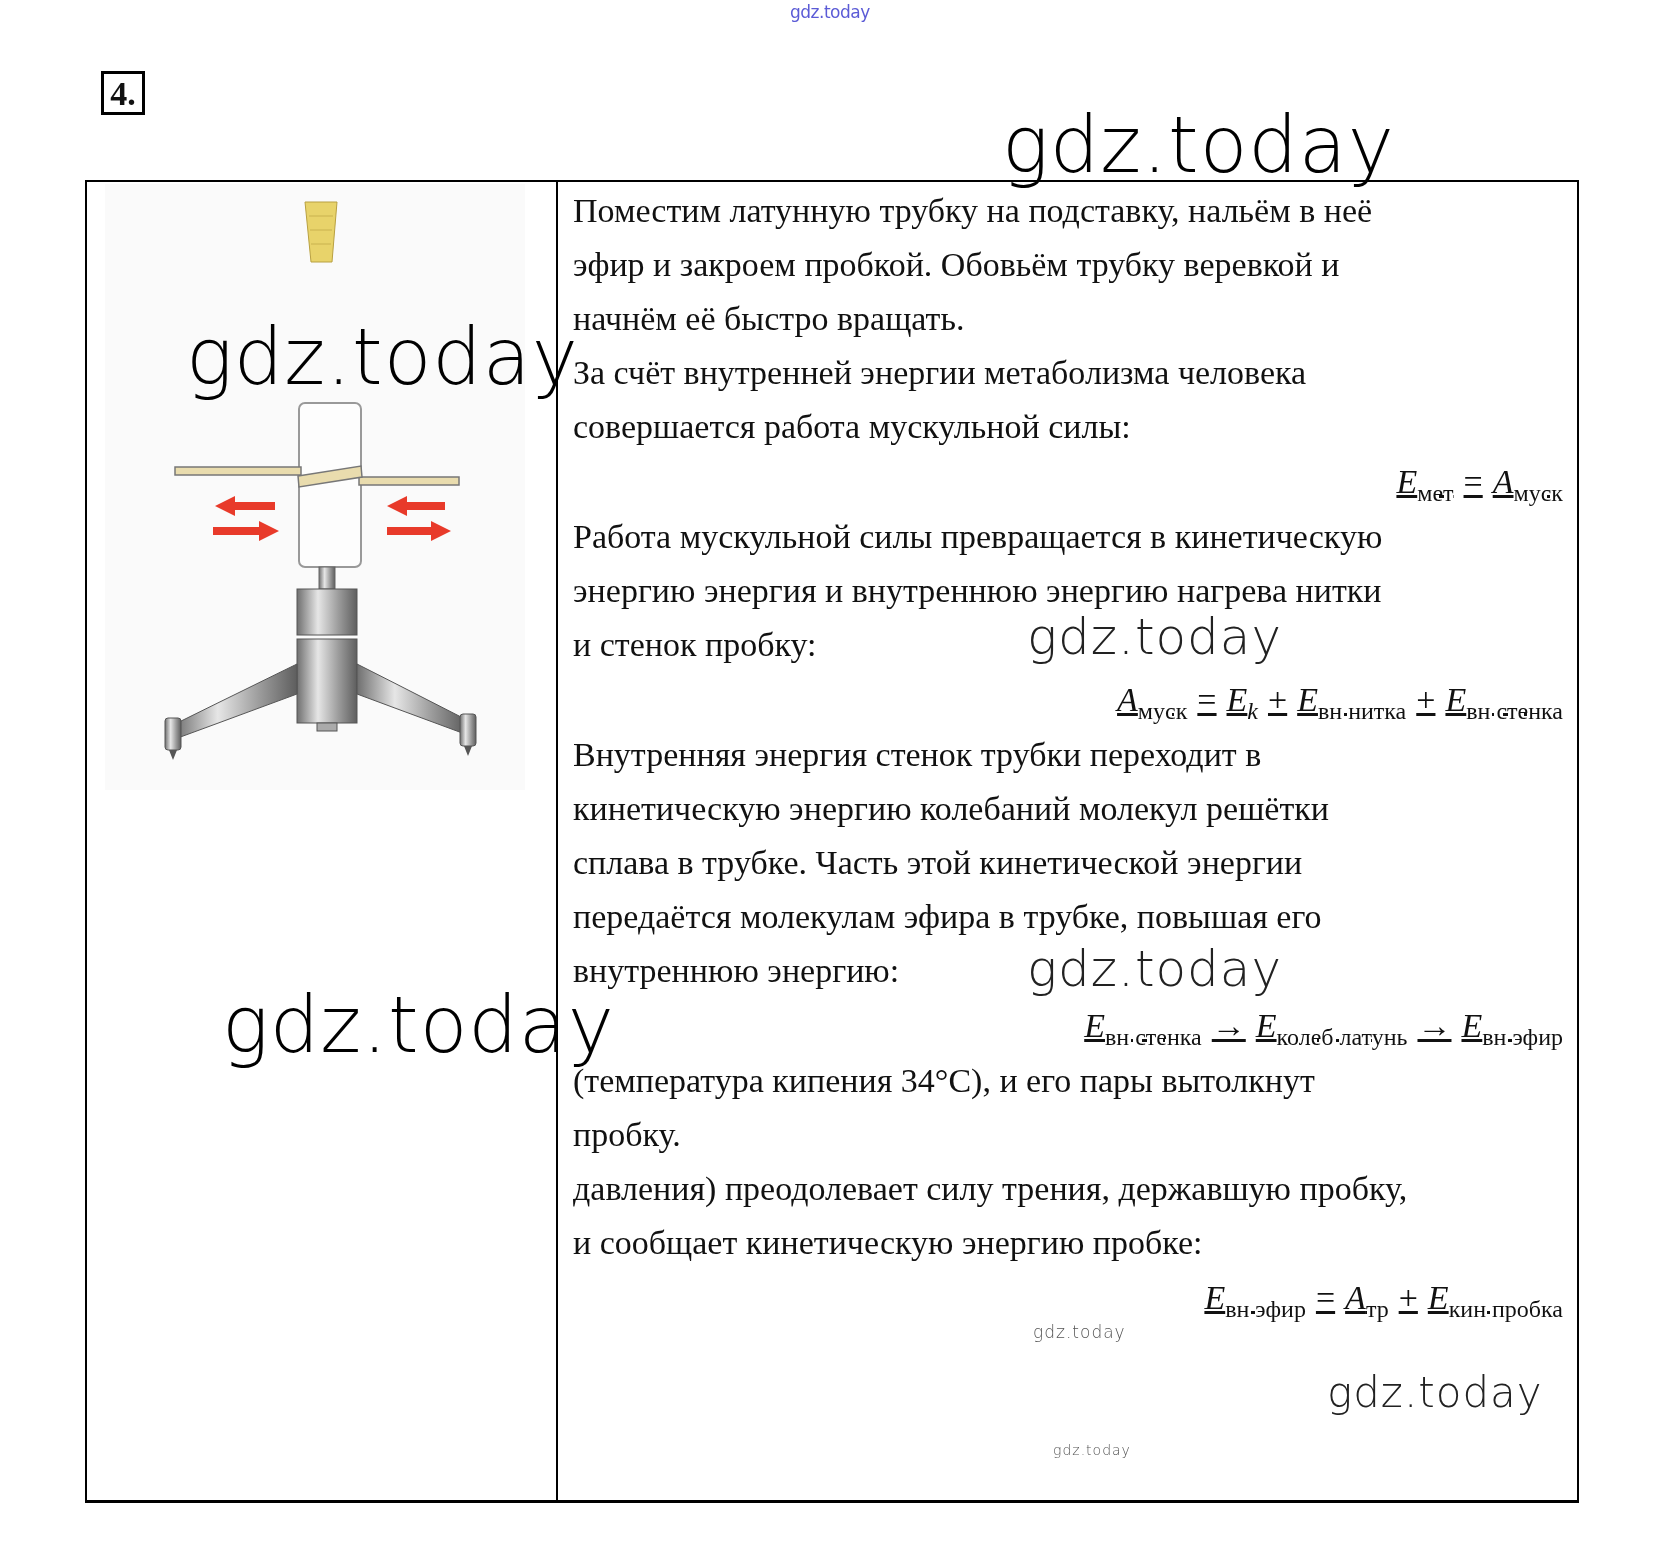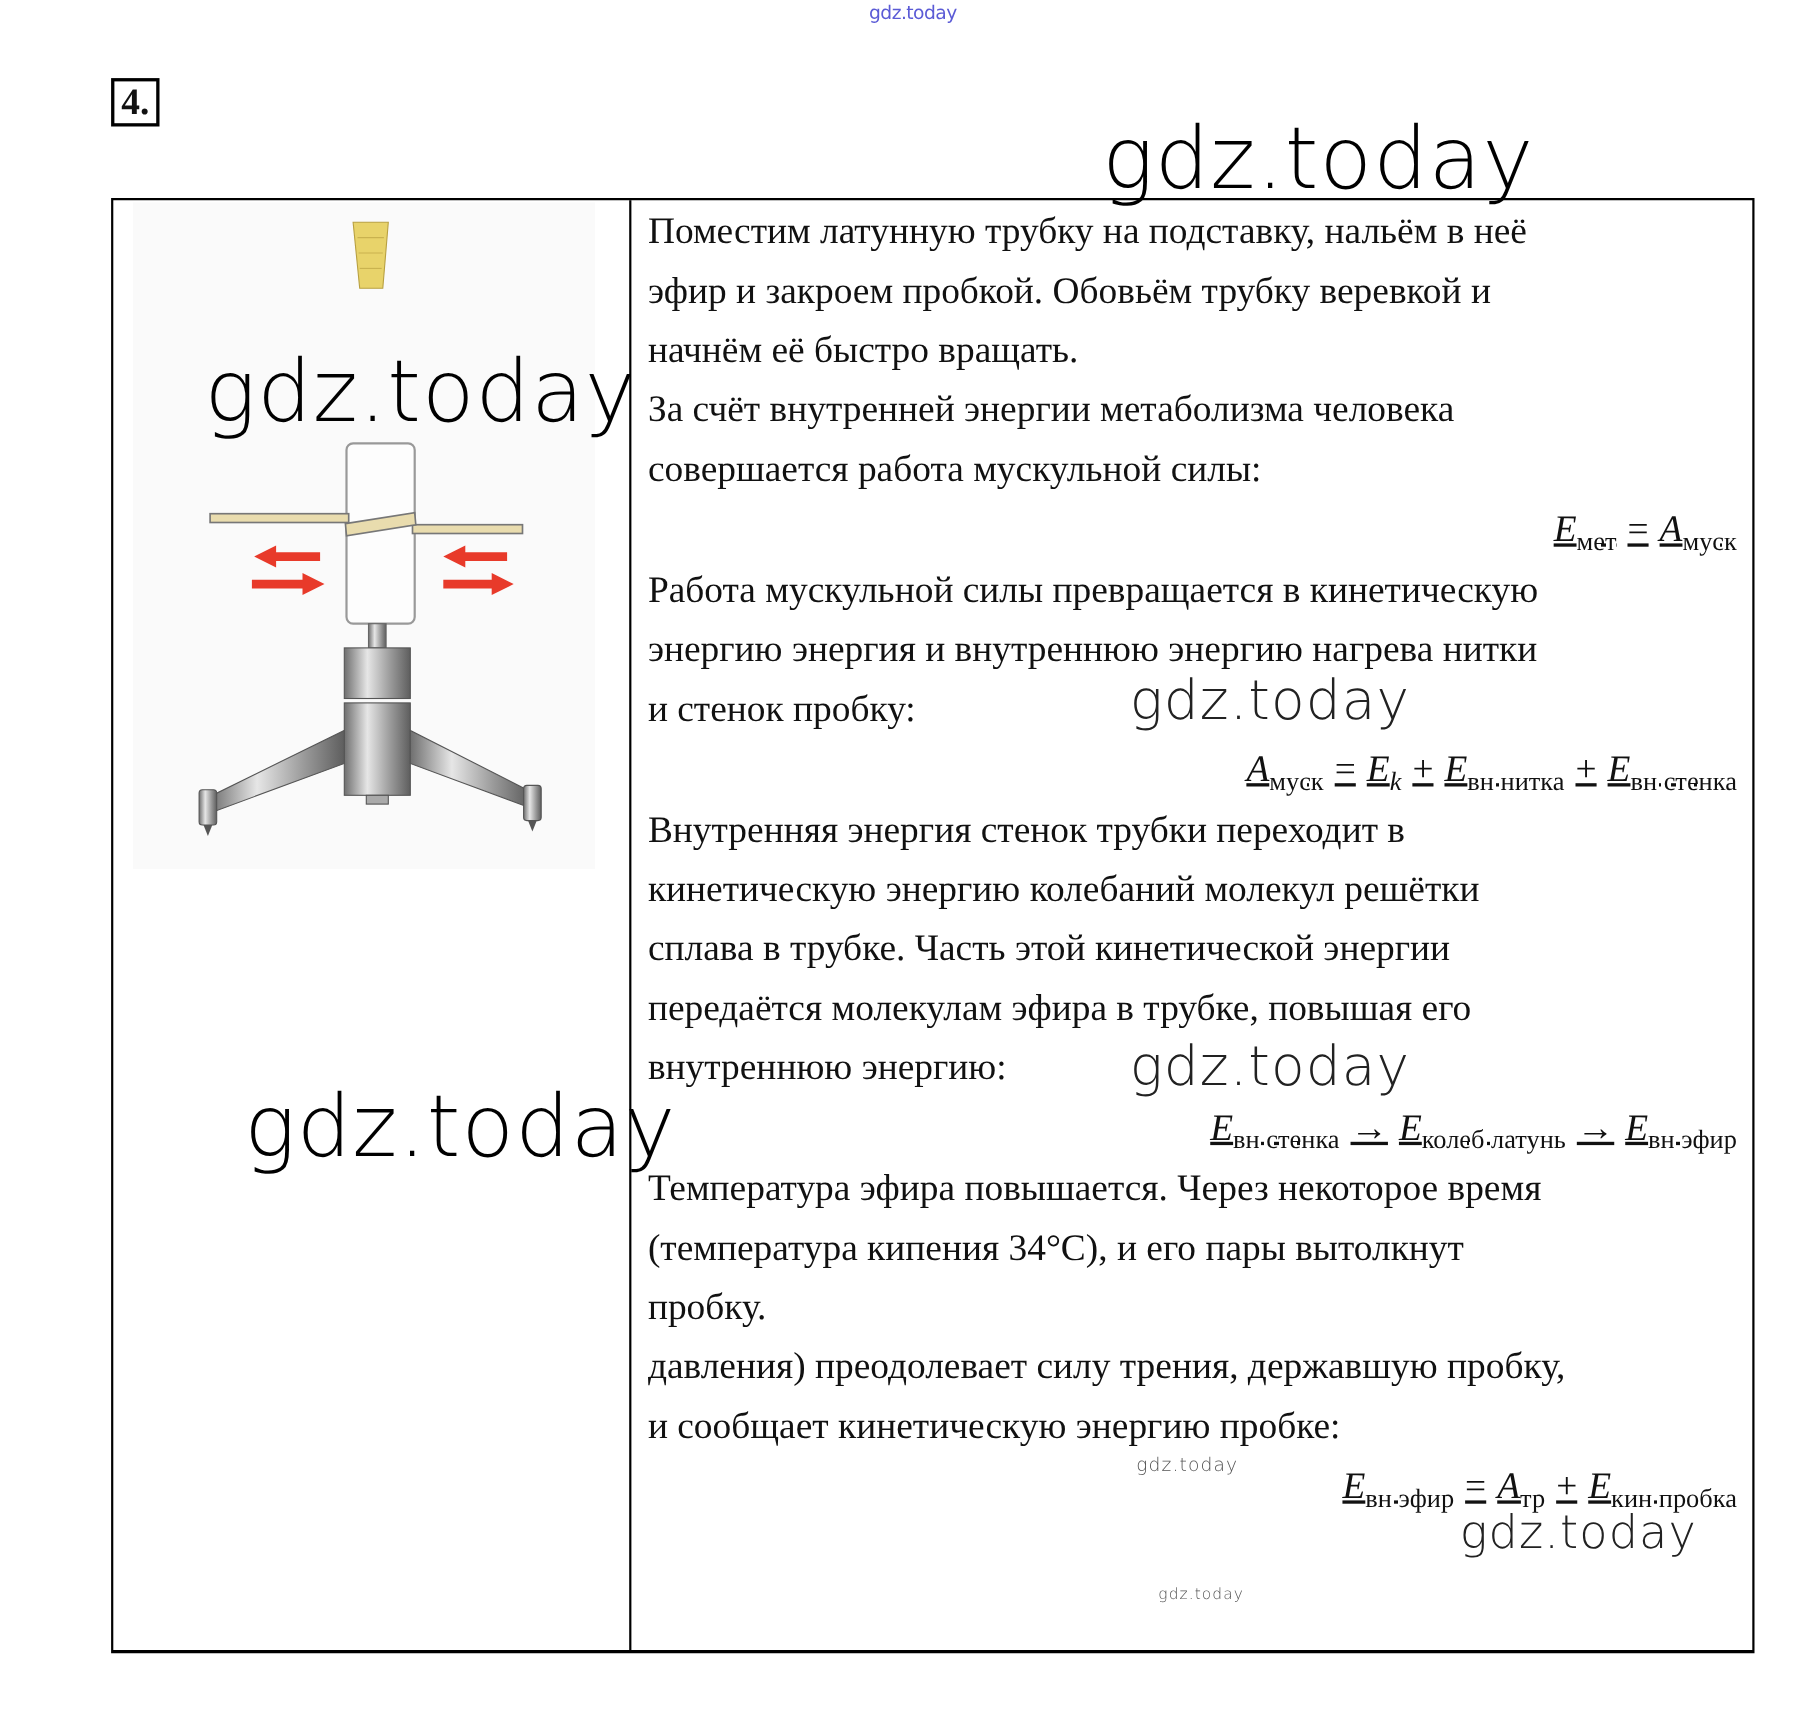--- a/index.html
+++ b/index.html
@@ -3,21 +3,21 @@
 <meta charset="utf-8">
 <style>
   html, body { margin:0; padding:0; background:#fff; }
   body { width:1654px; height:1560px; position:relative; overflow:hidden;
          font-family:"Liberation Serif","DejaVu Serif",serif; color:#111; }
   .wm-top { position:absolute; left:790px; top:2px; font-family:"DejaVu Sans",sans-serif;
             font-size:17px; color:#5b5bd6; letter-spacing:-0.5px; }
   .task-num { position:absolute; left:101px; top:71px; width:44px; height:44px;
               border:3px solid #000; box-sizing:border-box; font-weight:bold;
               font-size:34px; line-height:40px; text-align:center; }
-  .table { position:absolute; left:101px; top:180px; width:1494px; height:1323px;
+  .table { position:absolute; left:85px; top:180px; width:1494px; height:1323px;
            border:2px solid #000; border-bottom-width:3px; box-sizing:border-box; }
   .divider { position:absolute; left:469px; top:0; bottom:0; width:2px; background:#000; }
   .figure { position:absolute; left:18px; top:2px; width:420px; height:606px; background:#fafafa; }
   .text-col { position:absolute; left:486px; top:2px; width:990px; }
   .line { font-size:34px; line-height:54px; height:54px; white-space:nowrap; }
   .formula { font-size:34px; line-height:56px; height:56px; text-align:right; white-space:nowrap;
              font-style:italic;text-decoration:underline; }
   .formula .op { font-style:normal; margin:0 10px; }
   .formula sub { font-style:normal; font-size:24px; vertical-align:-8px; }
   .wm { position:absolute; font-family:"DejaVu Sans",sans-serif; font-weight:200; color:#000;
@@ -105,21 +105,20 @@
     <div class="line">Внутренняя энергия стенок трубки переходит в</div>
     <div class="line">кинетическую энергию колебаний молекул решётки</div>
     <div class="line">сплава в трубке. Часть этой кинетической энергии</div>
     <div class="line">передаётся молекулам эфира в трубке, повышая его</div>
     <div class="line">внутреннюю энергию:</div>
 
     <div class="formula">
       <span>E</span><sub>вн стенка</sub><span class="op">→</span><span>E</span><sub>колеб латунь</sub><span class="op">→</span><span>E</span><sub>вн эфир</sub>
     </div>
 
-    <div class="line">Температура эфира повышается. Через некоторое время</div>
     <div class="line">(температура кипения 34°C), и его пары вытолкнут</div>
     <div class="line">пробку.</div>
     <div class="line">давления) преодолевает силу трения, державшую пробку,</div>
     <div class="line">и сообщает кинетическую энергию пробке:</div>
 
     <div class="formula">
       <span>E</span><sub>вн эфир</sub><span class="op">=</span><span>A</span><sub>тр</sub><span class="op">+</span><span>E</span><sub>кин пробка</sub>
     </div>
   </div>
 </div>

